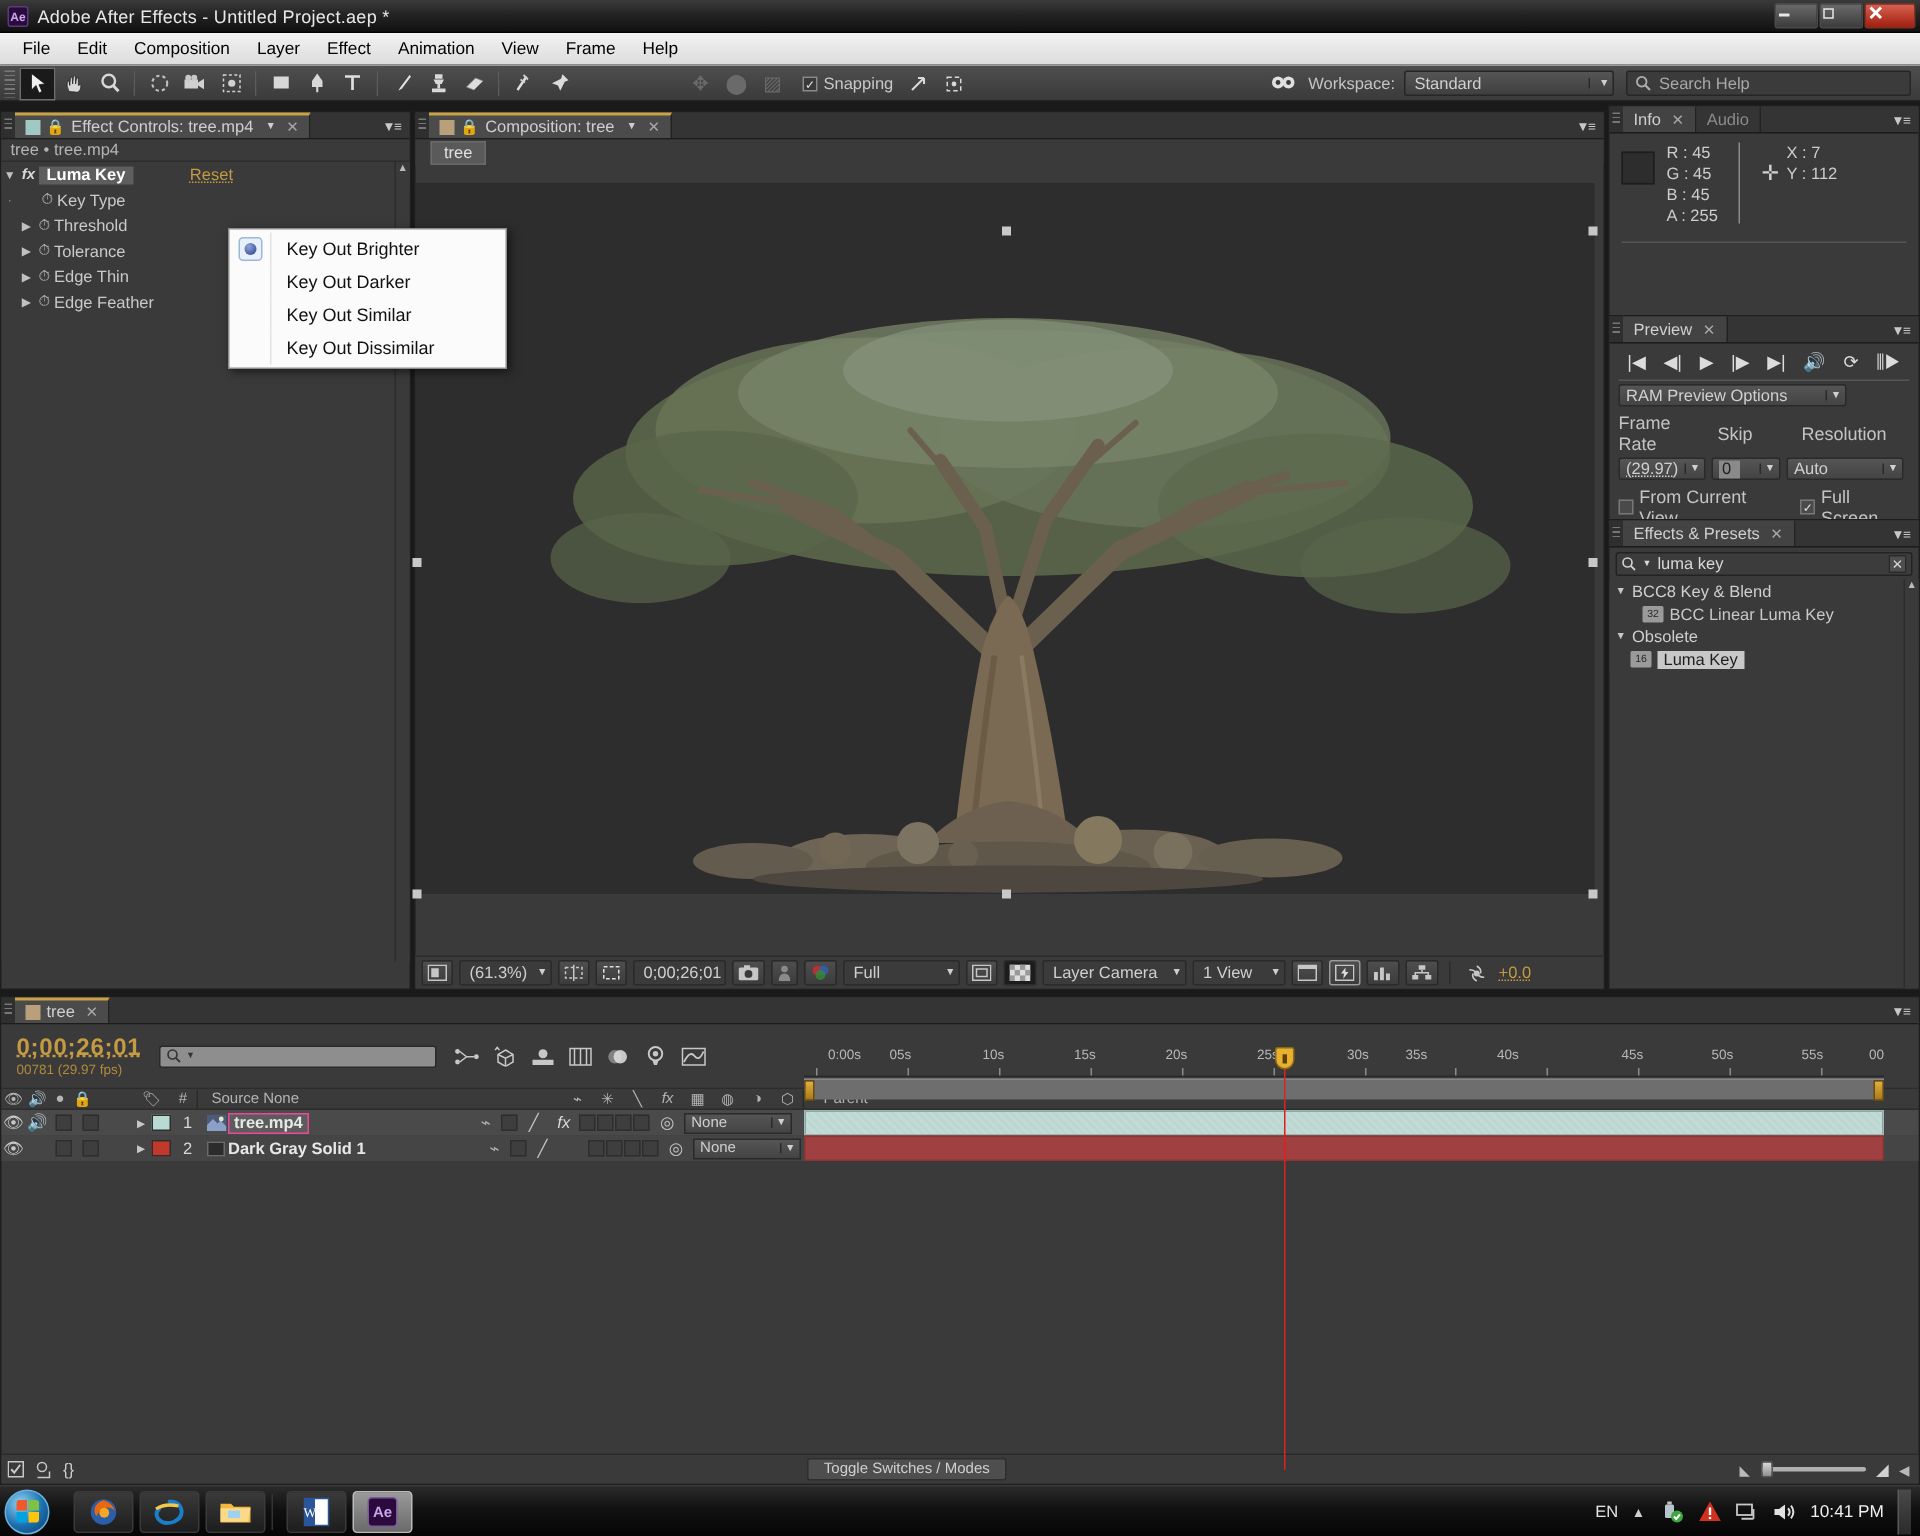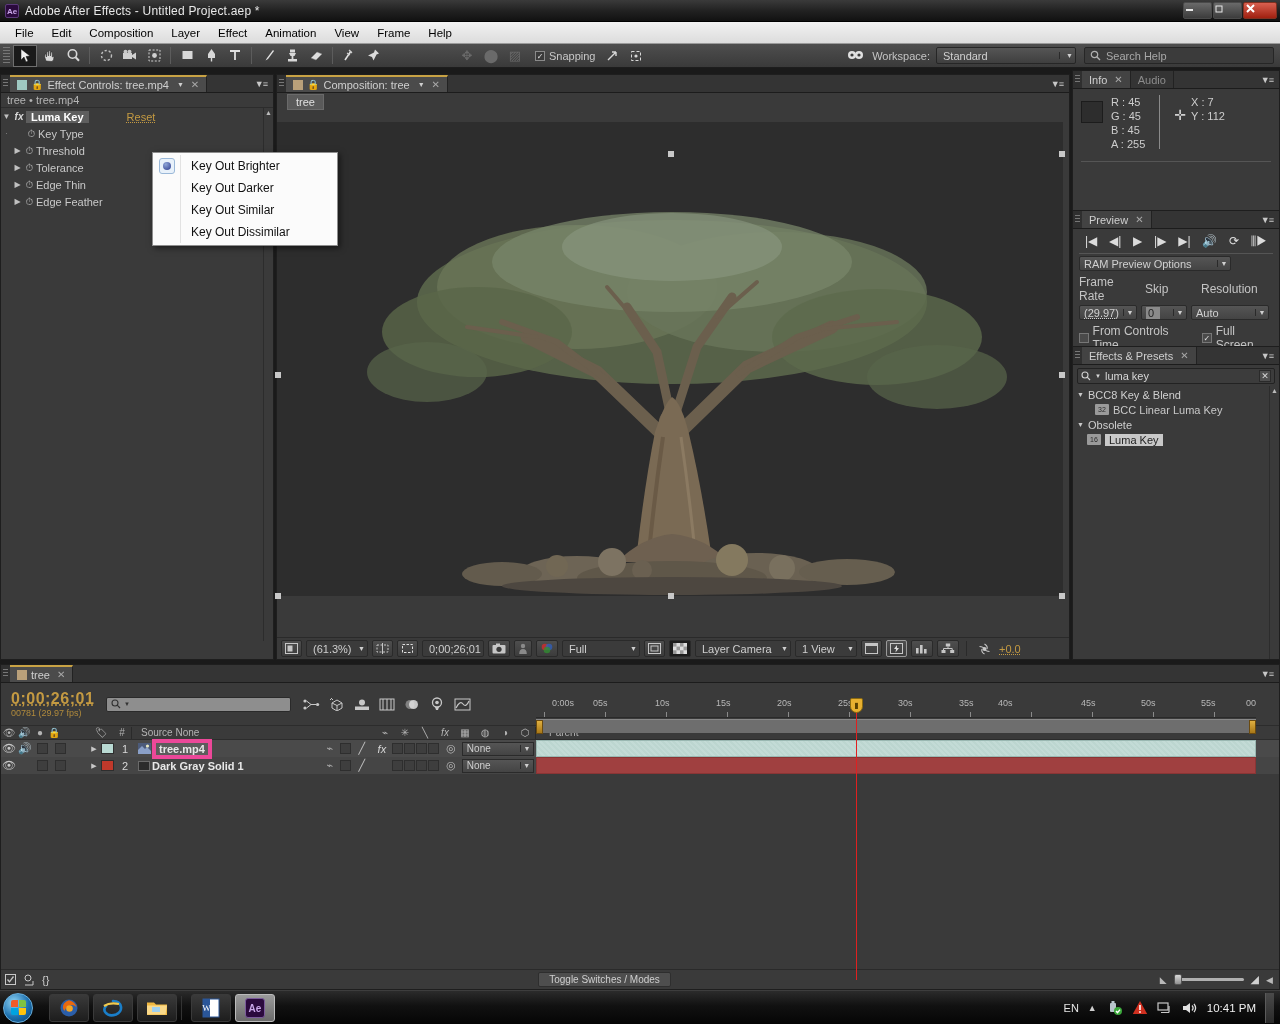--- a/index.html
+++ b/index.html
@@ -202,21 +202,21 @@
   .tl-search { width:185px;height:15px;background:#8e8e8e;border:1px solid #2a2a2a;border-radius:2px;
      display:flex;align-items:center;gap:3px;padding:0 4px;color:#333;font-size:10px;}
   .tl-icons { display:flex; align-items:center; gap:9px; margin-left:12px; color:#c8c8c8; font-size:13px;}
   .tl-colhead { height:15px; background:#3a3a3a; border-top:1px solid #2c2c2c; border-bottom:1px solid #2c2c2c;
      display:flex; align-items:center; font-size:10px; color:#b4b4b4; }
   .lrow { height:17px; display:flex; align-items:center; font-size:11px; }
   .lrow.a { background:#4a4a4a; }
   .lrow.b { background:#454545; }
   .swcell { width:11px;height:11px;border:1px solid #2e2e2e;background:#3e3e3e;margin-right:1px;}
   .layname { font-weight:bold; color:#e8e8e8; }
-  .layname.boxed { background:#5c5c5c; border:4px solid #ec4899; padding:0 3px; }
+  .layname.boxed { background:#5c5c5c; border:1px solid #ec4899; padding:0 3px; }
   .parent-dd { width:72px;height:14px;background:linear-gradient(to bottom,#555,#444);
      border:1px solid #2a2a2a; display:flex;align-items:center;padding-left:4px;color:#cfcfcf;font-size:10px;}
   .parent-dd .arrow { margin-left:auto; width:13px;text-align:center;font-size:7px;border-left:1px solid #2a2a2a;}
 
   .tl-ruler { position:absolute; left:536px; top:698px; width:720px; height:20px; background:#3a3a3a;
     border-bottom:1px solid #2a2a2a; }
   .tick { position:absolute; top:0; font-size:9px; color:#b8b8b8; }
   .tickline { position:absolute; bottom:0; width:1px; height:5px; background:#8a8a8a; }
   .workbar { position:absolute; left:536px; top:719px; width:720px; height:14px; background:#6e6e6e;
      border-top:1px solid #888; }
@@ -788,21 +788,21 @@
         <span style="background:#8a8a8a;color:#222;padding:0 6px 0 2px">0</span>
         <span class="arrow">▼</span>
       </span>
       <span class="sm-dd" style="width:78px">
         <span>Auto</span>
         <span class="arrow">▼</span>
       </span>
     </div>
     <div class="pv-row">
       <span class="chk" style="background:#4a4a4a;border-color:#777"></span>
-      <span class="pv-lab">From Controls Time</span>
+      <span class="pv-lab">From Current View</span>
       <span class="chk" style="background:#4a4a4a;border-color:#777;margin-left:6px">✓</span>
       <span class="pv-lab">Full Screen</span>
     </div>
   </div>
 
   <div class="panel" id="effectsPanel">
     <div class="ptabbar">
       <div class="tgrip"></div>
       <div class="ptab">
         <span>Effects &amp; Presets</span>
@@ -1038,21 +1038,21 @@
   </div>
 
   <div class="tl-ruler">
     <span class="tick" style="left:16px">0:00s</span>
     <span class="tick" style="left:57px">05s</span>
     <span class="tick" style="left:119px">10s</span>
     <span class="tick" style="left:180px">15s</span>
     <span class="tick" style="left:241px">20s</span>
     <span class="tick" style="left:302px">25s</span>
     <span class="tick" style="left:362px">30s</span>
-    <span class="tick" style="left:423px">35s</span>
+    <span class="tick" style="left:401px">35s</span>
     <span class="tick" style="left:462px">40s</span>
     <span class="tick" style="left:545px">45s</span>
     <span class="tick" style="left:605px">50s</span>
     <span class="tick" style="left:665px">55s</span>
     <span class="tick" style="left:710px">00</span>
     <span class="tickline" style="left:8px"></span>
       <span class="tickline" style="left:69px"></span>
     <span class="tickline" style="left:130px"></span>
       <span class="tickline" style="left:191px"></span>
     <span class="tickline" style="left:252px"></span>

